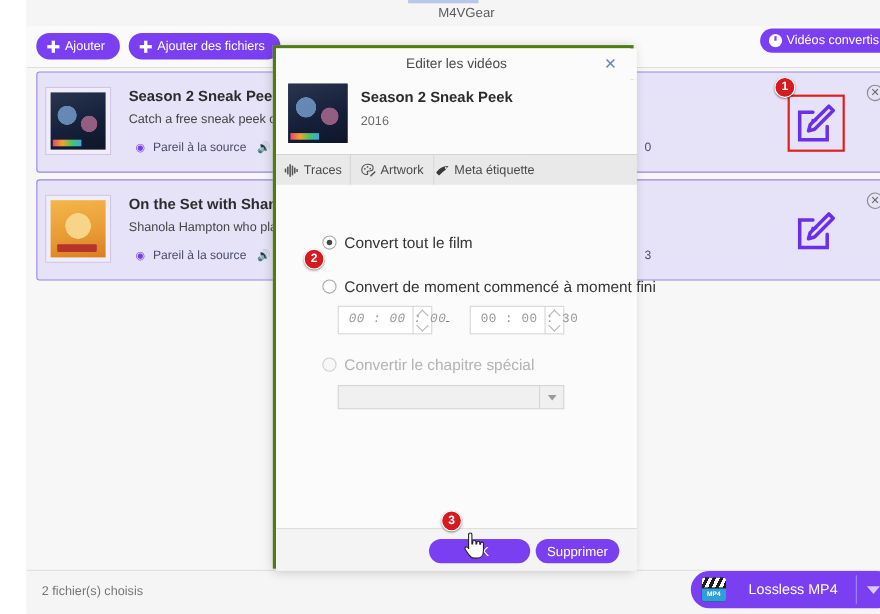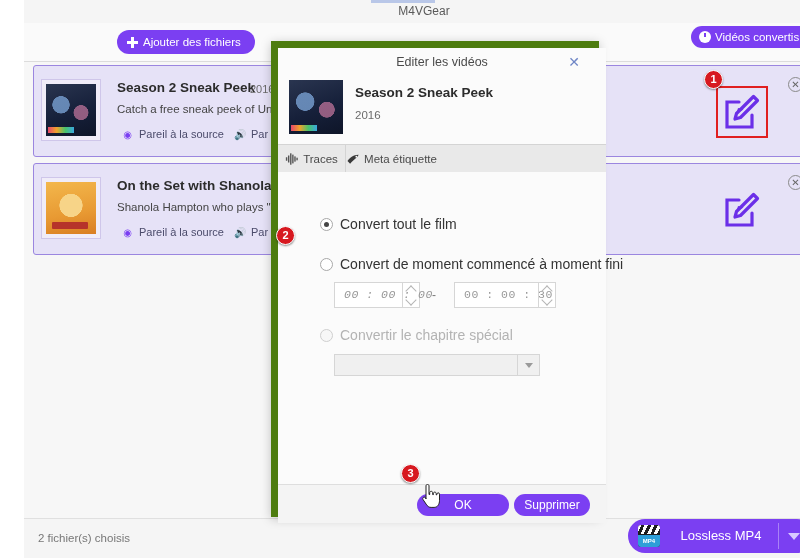--- a/index.html
+++ b/index.html
@@ -215,23 +215,23 @@
     width: 0; height: 0; border-left: 6px solid transparent;
     border-right: 6px solid transparent; border-top: 7px solid #d9c9ff;
   }
   #format-pill .fsep {
     position: absolute; right: 35px; top: 4px; width: 1px; height: 26px;
     background: rgba(255,255,255,.35);
   }
 
   
   .dialog {
-    position: absolute; left: 247px; top: 41px; width: 328px; height: 476px;
+    position: absolute; left: 224px; top: 41px; width: 328px; height: 476px;
     background: #fbfbfb;
-    border: 7px solid #4d7c0f;
+    border: 3px solid #4d7c0f;
     box-shadow: 0 2px 10px rgba(0,0,0,.22);
     box-sizing: border-box;
   }
   .dlg-title {
     position: absolute; left: 0; top: 0; width: 328px; height: 28px;
     line-height: 28px; text-align: center; font-size: 12.5px; color: #4a4a4a;
     background: #fbfbfb;
   }
   #dlg-close {
     position: absolute; right: 10px; top: 6px; width: 16px; height: 16px;
@@ -318,21 +318,21 @@
     height: 13px; position: relative; cursor: pointer;
   }
   .spinbox .arrows div::after {
     content: ""; position: absolute; left: 4px; top: 5px;
     width: 7px; height: 7px; border-left: 1px solid #b5b5b5;
     border-top: 1px solid #b5b5b5;
   }
   .spinbox .arrows .dn::after { transform: rotate(225deg); top: 1px; }
   .spinbox .arrows .up::after { transform: rotate(45deg); }
   #spin-start { left: 56px; width: 86px; font-style: italic; }
-  #spin-end   { left: 176px; width: 102px; }
+  #spin-end   { left: 176px; width: 86px; }
   #spin-dash {
     position: absolute; left: 154px; top: 116px;
     font-size: 12px; color: #777;
   }
 
   #chapter-select {
     position: absolute; left: 56px; top: 182px; width: 206px; height: 22px;
     background: #f0f0f0; border: 1px solid #d6d6d6; box-sizing: border-box;
     cursor: pointer;
   }
@@ -382,20 +382,24 @@
 
 <div id="app">
 
   <div class="titlebar">
     <div class="tab-stub"></div>
     <div class="apptitle">M4VGear</div>
   </div>
 
   <div class="toolbar"></div>
 
+  <div class="pillbtn" id="btn-ajouter">
+    <span class="plus"></span>
+    <span>Ajouter</span>
+  </div>
 
   <div class="pillbtn" id="btn-ajouter-fichiers">
     <span class="plus"></span>
     <span>Ajouter des fichiers</span>
   </div>
 
   <div class="wctl" id="wc-gear">
     <svg viewBox="0 0 16 16" width="15" height="15">
       <path fill="#666" d="M8 5.2A2.8 2.8 0 1 0 8 10.8 2.8 2.8 0 0 0 8 5.2zm0 4.3A1.5 1.5 0 1 1 8 6.5a1.5 1.5 0 0 1 0 3z"></path>
       <path fill="#666" d="M14 7.1l-1.3-.2a4.8 4.8 0 0 0-.5-1.2l.8-1a.4.4 0 0 0 0-.5l-1.2-1.2a.4.4 0 0 0-.5 0l-1 .8a4.8 4.8 0 0 0-1.2-.5L8.9 2a.4.4 0 0 0-.4-.3H7.5a.4.4 0 0 0-.4.3l-.2 1.3a4.8 4.8 0 0 0-1.2.5l-1-.8a.4.4 0 0 0-.5 0L3 4.2a.4.4 0 0 0 0 .5l.8 1a4.8 4.8 0 0 0-.5 1.2L2 7.1a.4.4 0 0 0-.3.4v1a.4.4 0 0 0 .3.4l1.3.2c.1.4.3.8.5 1.2l-.8 1a.4.4 0 0 0 0 .5l1.2 1.2a.4.4 0 0 0 .5 0l1-.8c.4.2.8.4 1.2.5l.2 1.3a.4.4 0 0 0 .4.3h1a.4.4 0 0 0 .4-.3l.2-1.3c.4-.1.8-.3 1.2-.5l1 .8a.4.4 0 0 0 .5 0l1.2-1.2a.4.4 0 0 0 0-.5l-.8-1c.2-.4.4-.8.5-1.2l1.3-.2a.4.4 0 0 0 .3-.4v-1a.4.4 0 0 0-.3-.4z"></path>
@@ -498,20 +502,30 @@
             <rect x="1" y="6" width="1.6" height="4"></rect>
             <rect x="3.4" y="4" width="1.6" height="8"></rect>
             <rect x="5.8" y="1.5" width="1.6" height="13"></rect>
             <rect x="8.2" y="3" width="1.6" height="10"></rect>
             <rect x="10.6" y="5" width="1.6" height="6"></rect>
             <rect x="13" y="6.5" width="1.6" height="3"></rect>
           </g>
         </svg>
         <span>Traces</span>
       </div>
+      <div class="tab" id="tab-2">
+        <svg class="ticon" viewBox="0 0 16 16">
+          <path d="M7 1.5C3.6 1.5 1 4 1 7.2c0 3 2.4 5 5 5 .8 0 1.2-.5 1.2-1.1 0-.8-.6-.9-.6-1.6 0-.6.5-1 1.2-1h1.4c2 0 3.6-1.5 3.6-3.4 0-2.1-2.2-3.6-5.8-3.6z" fill="none" stroke="#555" stroke-width="1.2"></path>
+          <circle cx="4.2" cy="6.2" r=".9" fill="#555"></circle>
+          <circle cx="7" cy="4.3" r=".9" fill="#555"></circle>
+          <circle cx="9.8" cy="6" r=".9" fill="#555"></circle>
+          <path d="M10.5 13.5l4-4" stroke="#555" stroke-width="1.6" stroke-linecap="round"></path>
+        </svg>
+        <span>Artwork</span>
+      </div>
       <div class="tab" id="tab-3">
         <svg class="ticon" viewBox="0 0 16 16">
           <path d="M14.5 3.2c-4 0-7 1.2-9.5 3.3-1.3 1.1-2.4 2.4-3.3 3.8l3 3c1.2-1.3 2.3-2.6 3.6-3.6 2.2-1.8 4.3-3.2 6.2-6.5z" fill="#3a3a3a"></path>
           <circle cx="11.8" cy="5.3" r="1" fill="#fbfbfb"></circle>
         </svg>
         <span>Meta étiquette</span>
       </div>
     </div>
 
     <div class="dlg-body">

